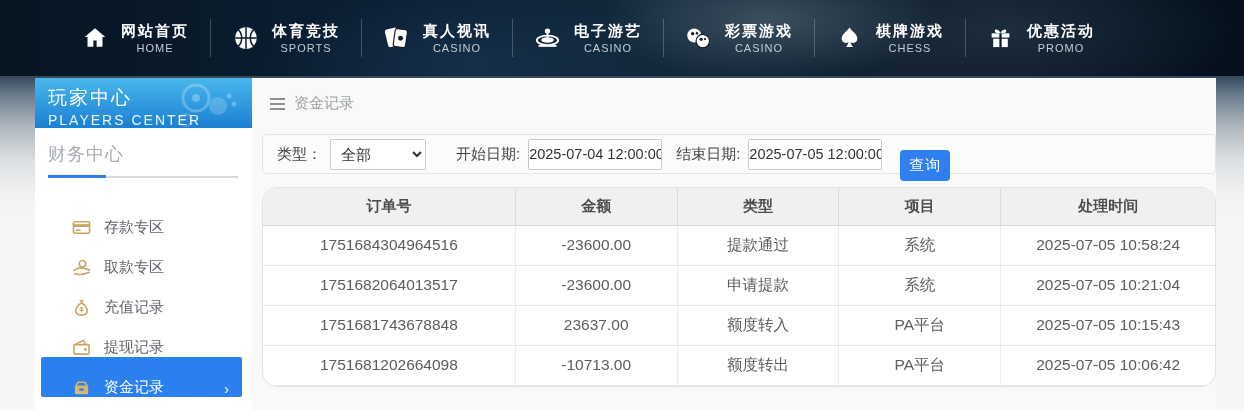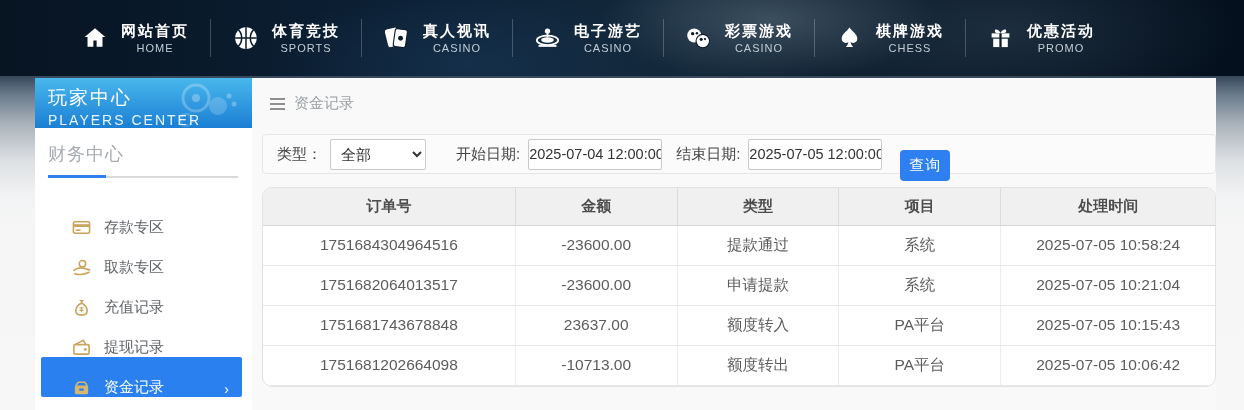--- a/index.html
+++ b/index.html
@@ -60,21 +60,21 @@
   .type-select { width:96px; height:31px; border:1px solid #c9c9c9; border-radius:2px;
     background:#fff; color:#333; font-size:15px; padding:0 4px 0 6px;
     font-family:"Liberation Sans","DejaVu Sans",sans-serif; }
   .date-input { width:134px; height:31px; border:1px solid #c9c9c9; border-radius:2px;
     background:#fff; color:#333; font-size:14.5px; text-align:right;
     font-family:"Liberation Sans","DejaVu Sans",sans-serif; }
   .search-btn { margin-left:10px; width:50px; height:31px; background:#2e80f0; color:#fff;
     border:none; border-radius:4px; font-size:15px; cursor:pointer; letter-spacing:1px;
     font-family:"Liberation Sans","DejaVu Sans",sans-serif;margin-top:22px; }
 
-  .records { margin-top:13px; background:#fff; border:1px solid #e2e2e2; border-radius:10px; overflow:hidden; }
+  .records { margin-top:13px; background:#fff; border:1px solid #e2e2e2; border-radius:15px; overflow:hidden; }
   table { width:100%; border-collapse:collapse; table-layout:fixed; }
   th { height:37px; background:#f0f0f0; color:#4d4d4d; font-size:15px; font-weight:bold;
     text-align:center; border-right:1px solid #dcdcdc; border-bottom:1px solid #d8d8d8; }
   td { height:40px; color:#5c5c5c; font-size:15.5px; text-align:center;
     border-right:1px solid #ececec; border-bottom:1px solid #e8e8e8; }
   th:last-child, td:last-child { border-right:none; }
 </style>
 </head>
 <body>
 

